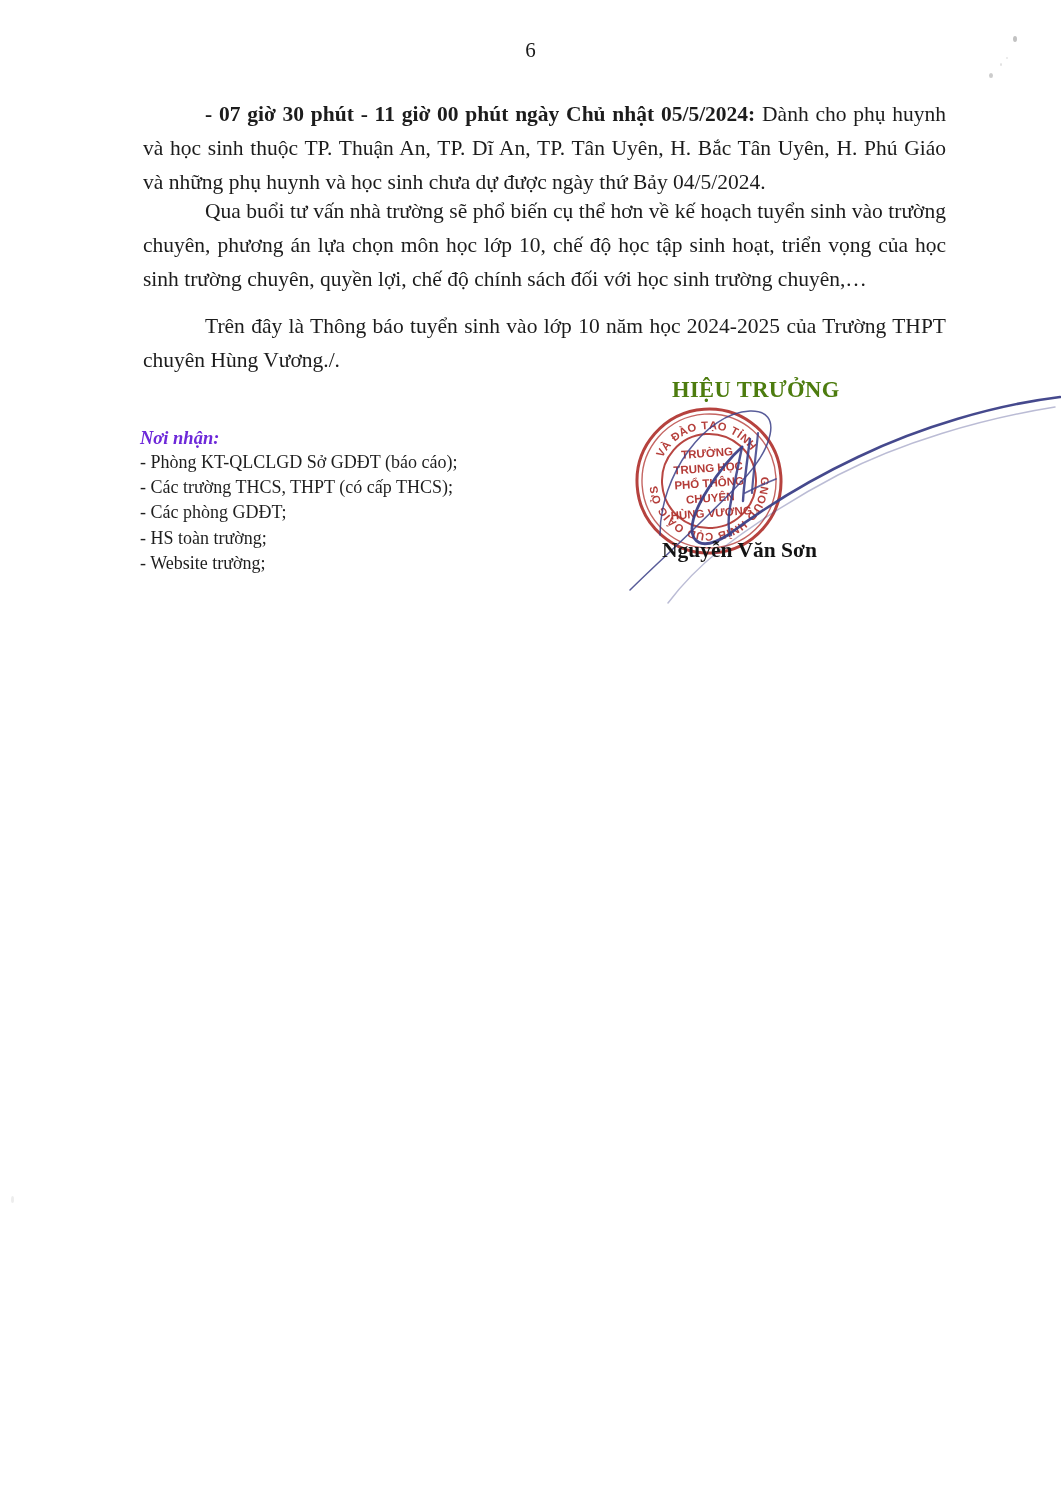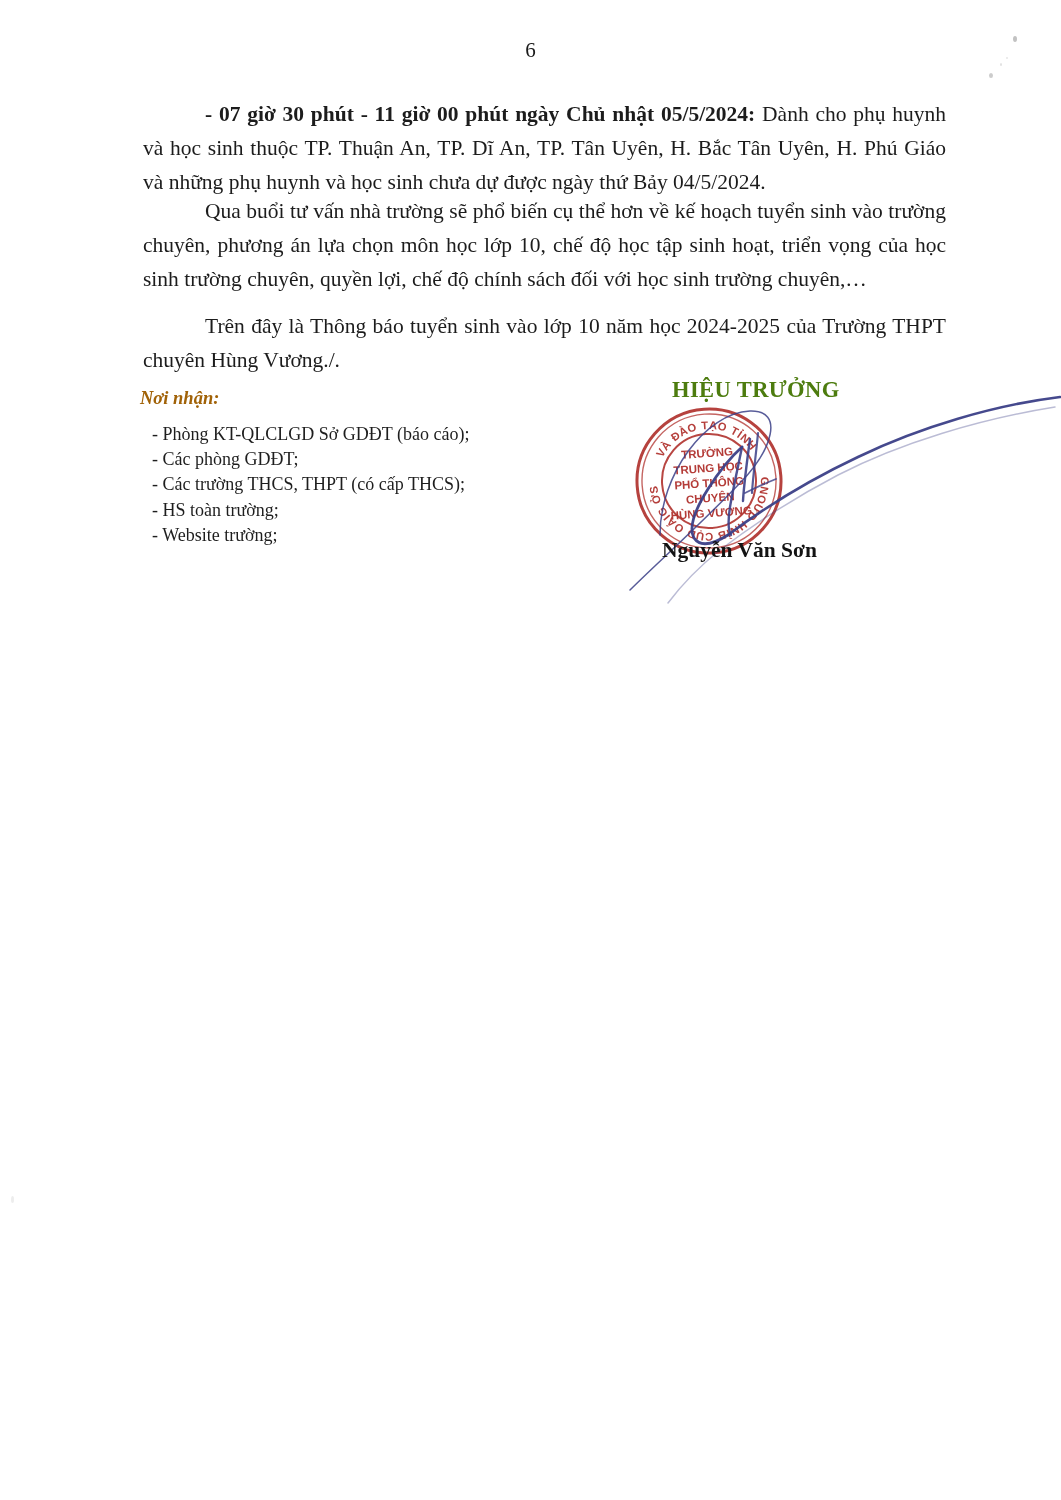--- a/index.html
+++ b/index.html
@@ -71,25 +71,26 @@
     position: absolute;
     left: 140px;
     top: 386px;
     width: 420px;
   }
   .recipients-title {
     font-weight: bold;
     font-style: italic;
     font-size: 18.5px;
     line-height: 24px;
-    color: #a16207;
+    color: #6d28d9;
+    margin-top: 40px;
   }
   .recipients-list {
     list-style: none;
-    margin: 12px;
+    margin: 0;
     padding: 0;
   }
   .recipients-list li {
     font-size: 18px;
     line-height: 25.2px;
     color: #1e1e1e;
     white-space: nowrap;
   }
 
   
@@ -176,22 +177,22 @@
   <div class="body-block" id="para-3">
     <p class="para indent">
       <span>Trên đây là Thông báo tuyển sinh vào lớp 10 năm học 2024-2025 của Trường THPT chuyên Hùng Vương./.</span>
     </p>
   </div>
 
   <div class="recipients">
     <div class="recipients-title">Nơi nhận:</div>
     <ul class="recipients-list">
       <li>- Phòng KT-QLCLGD Sở GDĐT (báo cáo);</li>
+      <li>- Các trường THCS, THPT (có cấp THCS);</li>
       <li>- Các phòng GDĐT;</li>
-      <li>- Các trường THCS, THPT (có cấp THCS);</li>
       <li>- HS toàn trường;</li>
       <li>- Website trường;</li>
     </ul>
   </div>
 
   <div class="sign-block">
 
     <div class="sign-title">HIỆU TRƯỞNG</div>
 
     <div class="seal">

